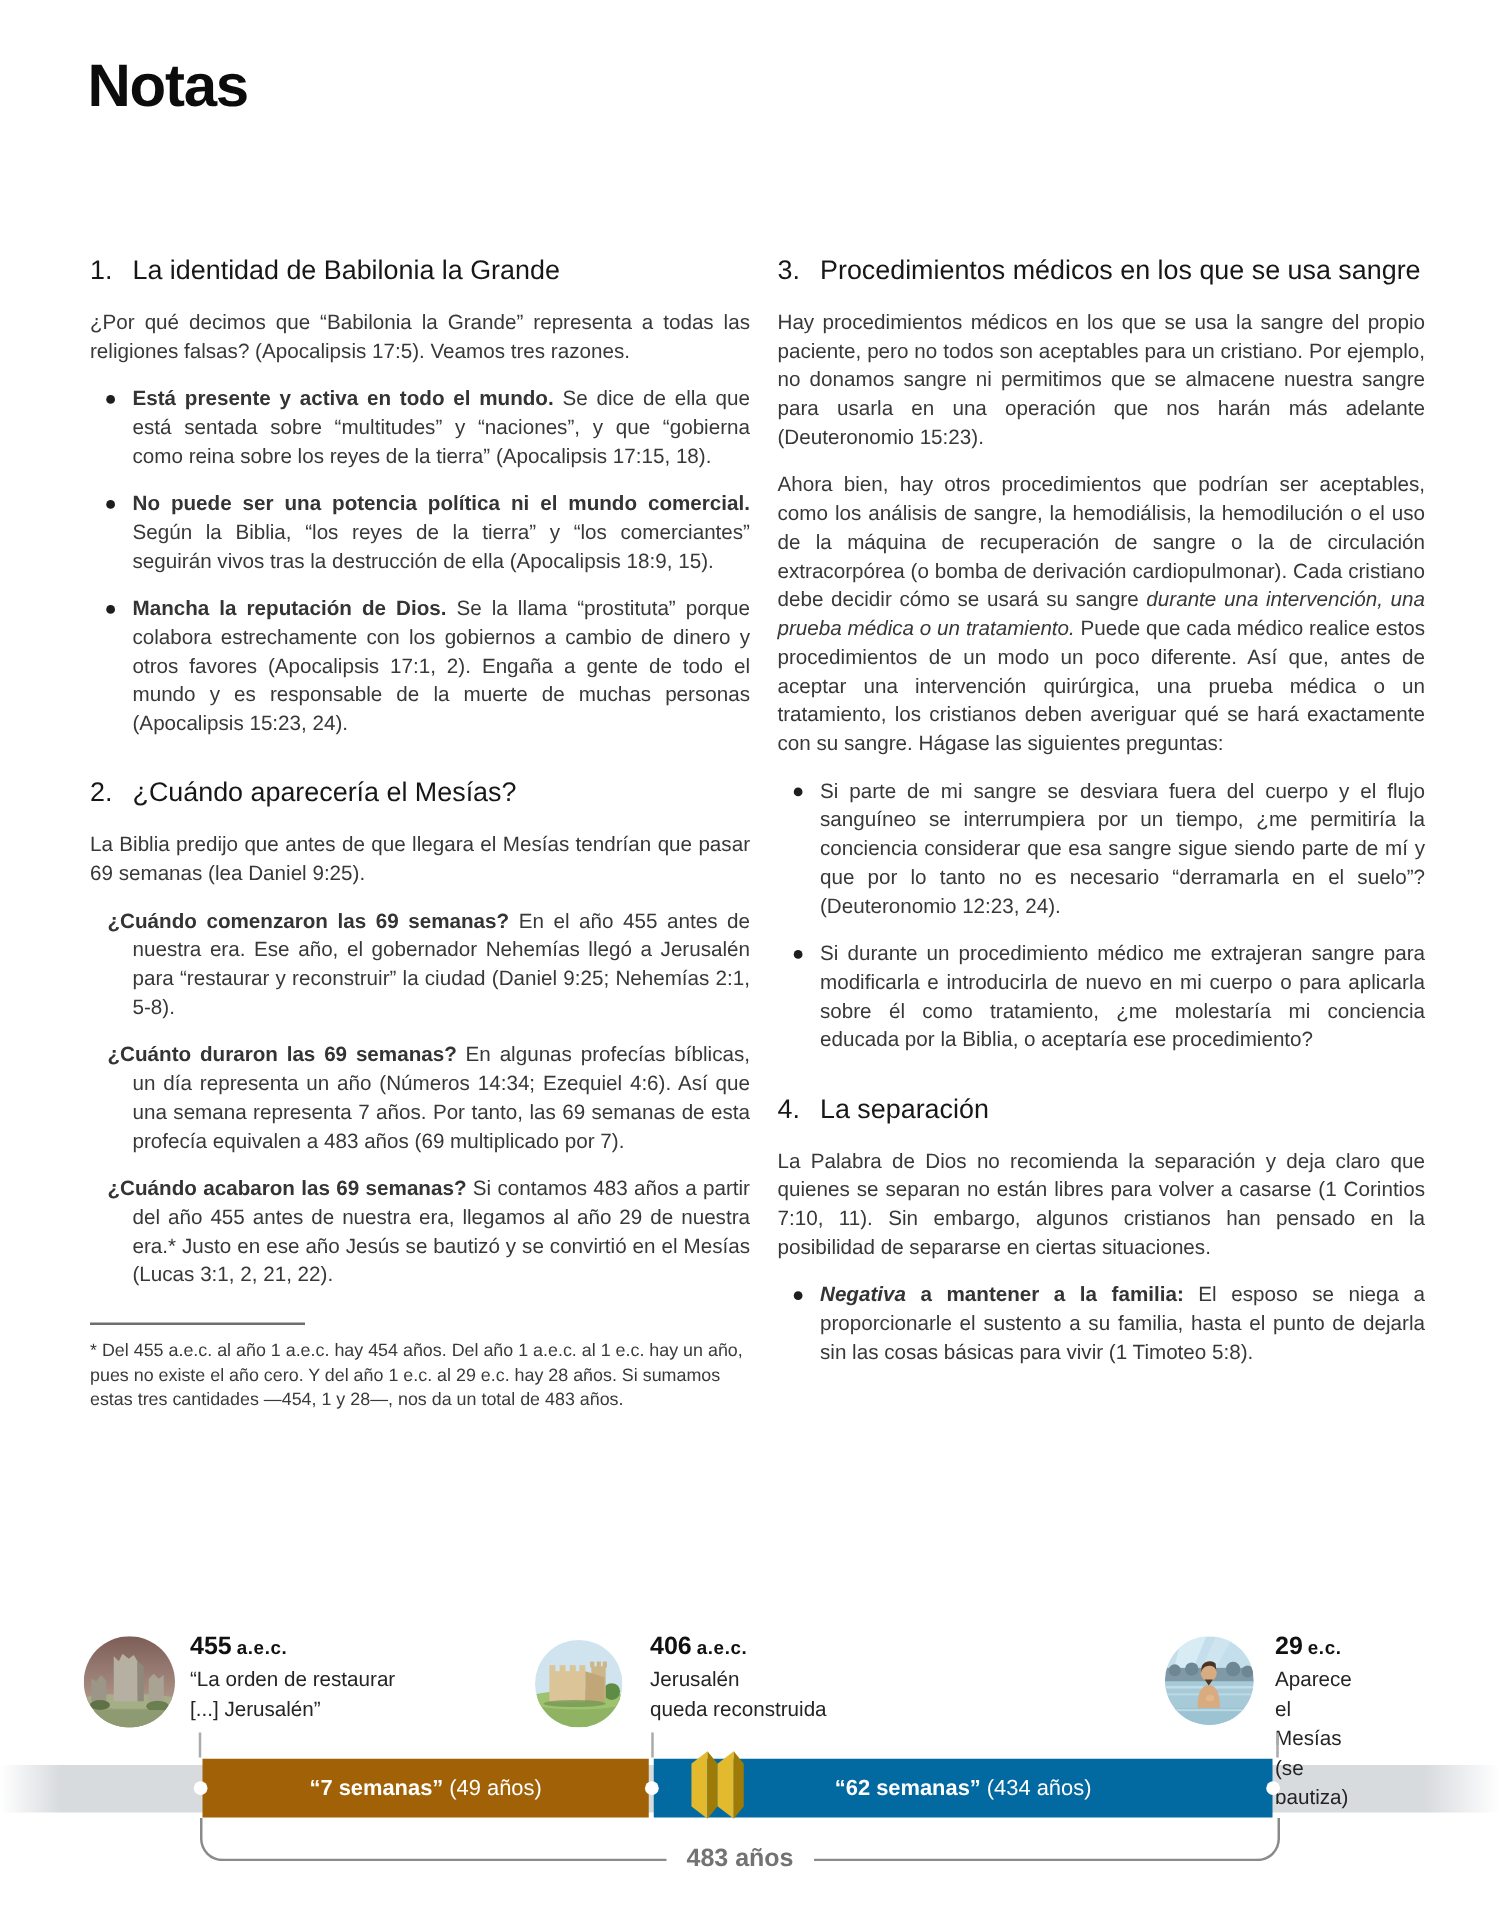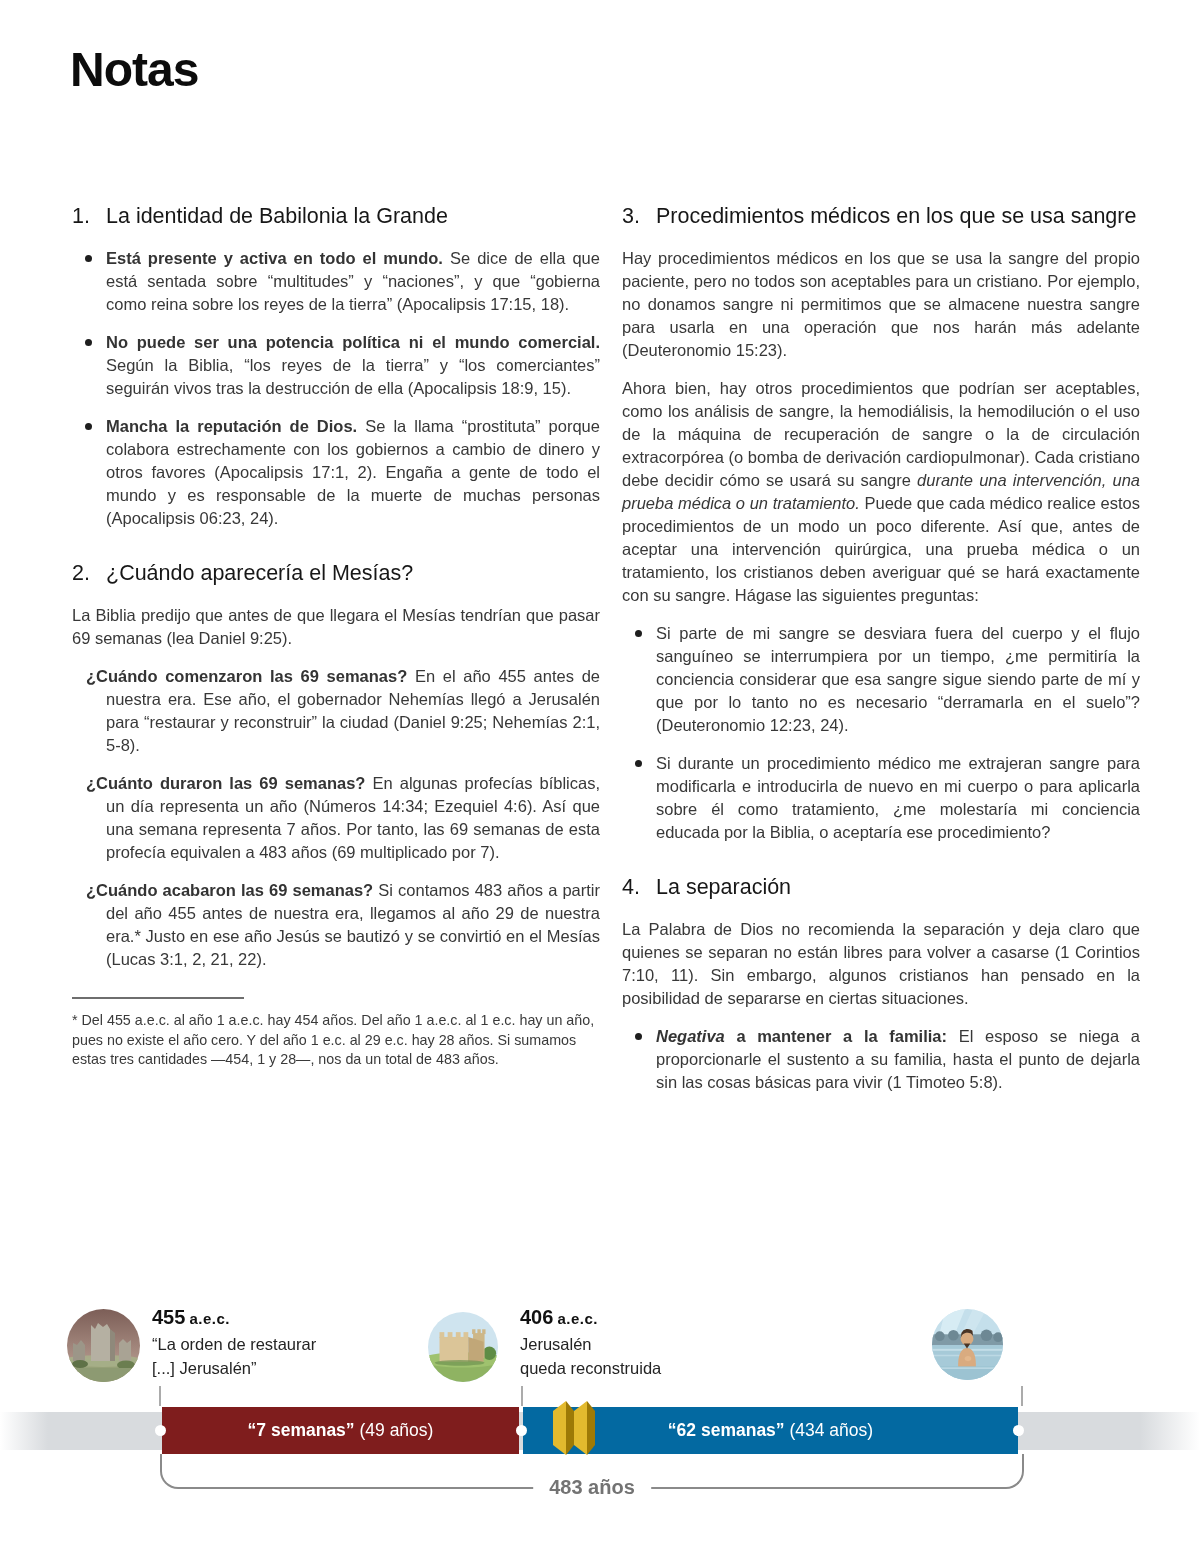--- a/index.html
+++ b/index.html
@@ -28,21 +28,21 @@
   .tl-band{position:absolute;left:0;top:112px;width:1200px;height:38px;
      background:linear-gradient(90deg,rgba(216,219,222,0) 0%,#d8dbde 4%,#d8dbde 95%,rgba(216,219,222,0) 100%);}
   .tl-circle{position:absolute;width:73px;height:73px;}
   .tl-label{position:absolute;top:6px;color:#1c1c1c;}
   .tl-year{font-weight:bold;color:#111;margin-bottom:4px;}
   .tl-year .yr{font-size:20px;}
   .tl-year .era{font-size:15px;margin-left:4px;letter-spacing:0.5px;}
   .tl-line{font-size:16.5px;line-height:23.5px;color:#242424;}
   .tick{position:absolute;top:86px;width:2px;height:20px;background:#ababab;}
   .bar{position:absolute;top:107px;height:47px;display:flex;align-items:center;justify-content:center;}
-  .bar-gray{left:162px;width:357px;background:#7f1d1d;}
+  .bar-gray{left:162px;width:357px;background:#a16207;}
   .bar-gold{left:523px;width:495px;background:#0369a1;}
   .bar-label{color:#fff;font-size:17.5px;white-space:nowrap;}
   .bar-label b{color:#fff;}
   .tl-break{position:absolute;left:553px;top:99px;}
   .tl-dot{position:absolute;top:125px;width:11px;height:11px;border-radius:50%;background:#fff;}
   .bracket{position:absolute;left:160px;top:154px;width:860px;height:33px;
      border-left:2px solid #8a8a8a;border-right:2px solid #8a8a8a;border-bottom:2px solid #8a8a8a;
      border-radius:0 0 18px 18px;}
   .bracket-label{position:absolute;left:50%;bottom:-12px;transform:translateX(-50%);
      background:#fff;padding:0 16px;font-size:20px;font-weight:bold;color:#737373;white-space:nowrap;}
@@ -51,32 +51,33 @@
 <body>
 
 <div class="page">
 
   <h1 class="page-title">Notas</h1>
 
   <div class="col col-left">
 
     <section>
       <h2><span class="num">1.</span><span>La identidad de Babilonia la Grande</span></h2>
+      <p>¿Por qué decimos que “Babilonia la Grande” representa a todas las religiones falsas? (Apocalipsis 17:5). Veamos tres razones.</p>
 
       <div class="bullet">
         <span class="marker"></span>
         <p><b>Está presente y activa en todo el mundo.</b><span> Se dice de ella que está sentada sobre “multitudes” y “naciones”, y que “gobierna como reina sobre los reyes de la tierra” (Apocalipsis 17:15, 18).</span></p>
       </div>
       <div class="bullet">
         <span class="marker"></span>
         <p><b>No puede ser una potencia política ni el mundo comercial.</b><span> Según la Biblia, “los reyes de la tierra” y “los comerciantes” seguirán vivos tras la destrucción de ella (Apocalipsis 18:9, 15).</span></p>
       </div>
       <div class="bullet">
         <span class="marker"></span>
-        <p><b>Mancha la reputación de Dios.</b><span> Se la llama “prostituta” porque colabora estrechamente con los gobiernos a cambio de dinero y otros favores (Apocalipsis 17:1, 2). Engaña a gente de todo el mundo y es responsable de la muerte de muchas personas (Apocalipsis 06:23, 24).</span></p>
+        <p><b>Mancha la reputación de Dios.</b><span> Se la llama “prostituta” porque colabora estrechamente con los gobiernos a cambio de dinero y otros favores (Apocalipsis 17:1, 2). Engaña a gente de todo el mundo y es responsable de la muerte de muchas personas (Apocalipsis 15:23, 24).</span></p>
       </div>
     </section>
 
     <section>
       <h2 class="h-follow"><span class="num">2.</span><span>¿Cuándo aparecería el Mesías?</span></h2>
       <p>La Biblia predijo que antes de que llegara el Mesías tendrían que pasar 69 semanas (lea Daniel 9:25).</p>
 
       <p class="qpara"><b>¿Cuándo comenzaron las 69 semanas?</b><span> En el año 455 antes de nuestra era. Ese año, el gobernador Nehemías llegó a Jerusalén para “restaurar y reconstruir” la ciudad (Daniel 9:25; Nehemías 2:1, 5-8).</span></p>
       <p class="qpara"><b>¿Cuánto duraron las 69 semanas?</b><span> En algunas profecías bíblicas, un día representa un año (Números 14:34; Ezequiel 4:6). Así que una semana representa 7 años. Por tanto, las 69 semanas de esta profecía equivalen a 483 años (69 multiplicado por 7).</span></p>
       <p class="qpara"><b>¿Cuándo acabaron las 69 semanas?</b><span> Si contamos 483 años a partir del año 455 antes de nuestra era, llegamos al año 29 de nuestra era.* Justo en ese año Jesús se bautizó y se convirtió en el Mesías (Lucas 3:1, 2, 21, 22).</span></p>
@@ -200,20 +201,25 @@
         <path d="M27,62 C26,47 30,40 36,40 C42,40 46,47 45,62 Z" fill="#d9ab80"></path>
         <circle cx="36" cy="30.5" r="6.6" fill="#d9ab80"></circle>
         <path d="M29.6,30 a6.9,6.9 0 0 1 12.6,-2.4 l-0.6,-5.2 a7.3,7.3 0 0 0 -11.4,2.2 z" fill="#4a3425"></path>
         <polygon points="32.6,35.5 39.4,35.5 36,40.5" fill="#4a3425"></polygon>
         <path d="M27.5,52 q8,-6 17,-2 l-2,4.6 q-7,-3.4 -13,0.6 z" fill="#d9ab80"></path>
         <ellipse cx="37" cy="51" rx="3.4" ry="2.6" fill="#e3b78c"></ellipse>
         <rect y="59" width="73" height="14" fill="#9cc3d2"></rect>
         <rect y="60" width="73" height="1.6" fill="#bcd9e4"></rect>
       </g>
     </svg>
+    <div class="tl-label" style="left:1020px">
+      <div class="tl-year"><span class="yr">29</span><span class="era">e.c.</span></div>
+      <div class="tl-line">Aparece el Mesías</div>
+      <div class="tl-line">(se bautiza)</div>
+    </div>
 
     <div class="tick" style="left:159px"></div>
     <div class="tick" style="left:521px"></div>
     <div class="tick" style="left:1021px"></div>
 
     <div class="bar bar-gray">
       <span class="bar-label"><b>“7 semanas”</b><span> (49 años)</span></span>
     </div>
     <div class="bar bar-gold">
       <span class="bar-label"><b>“62 semanas”</b><span> (434 años)</span></span>

